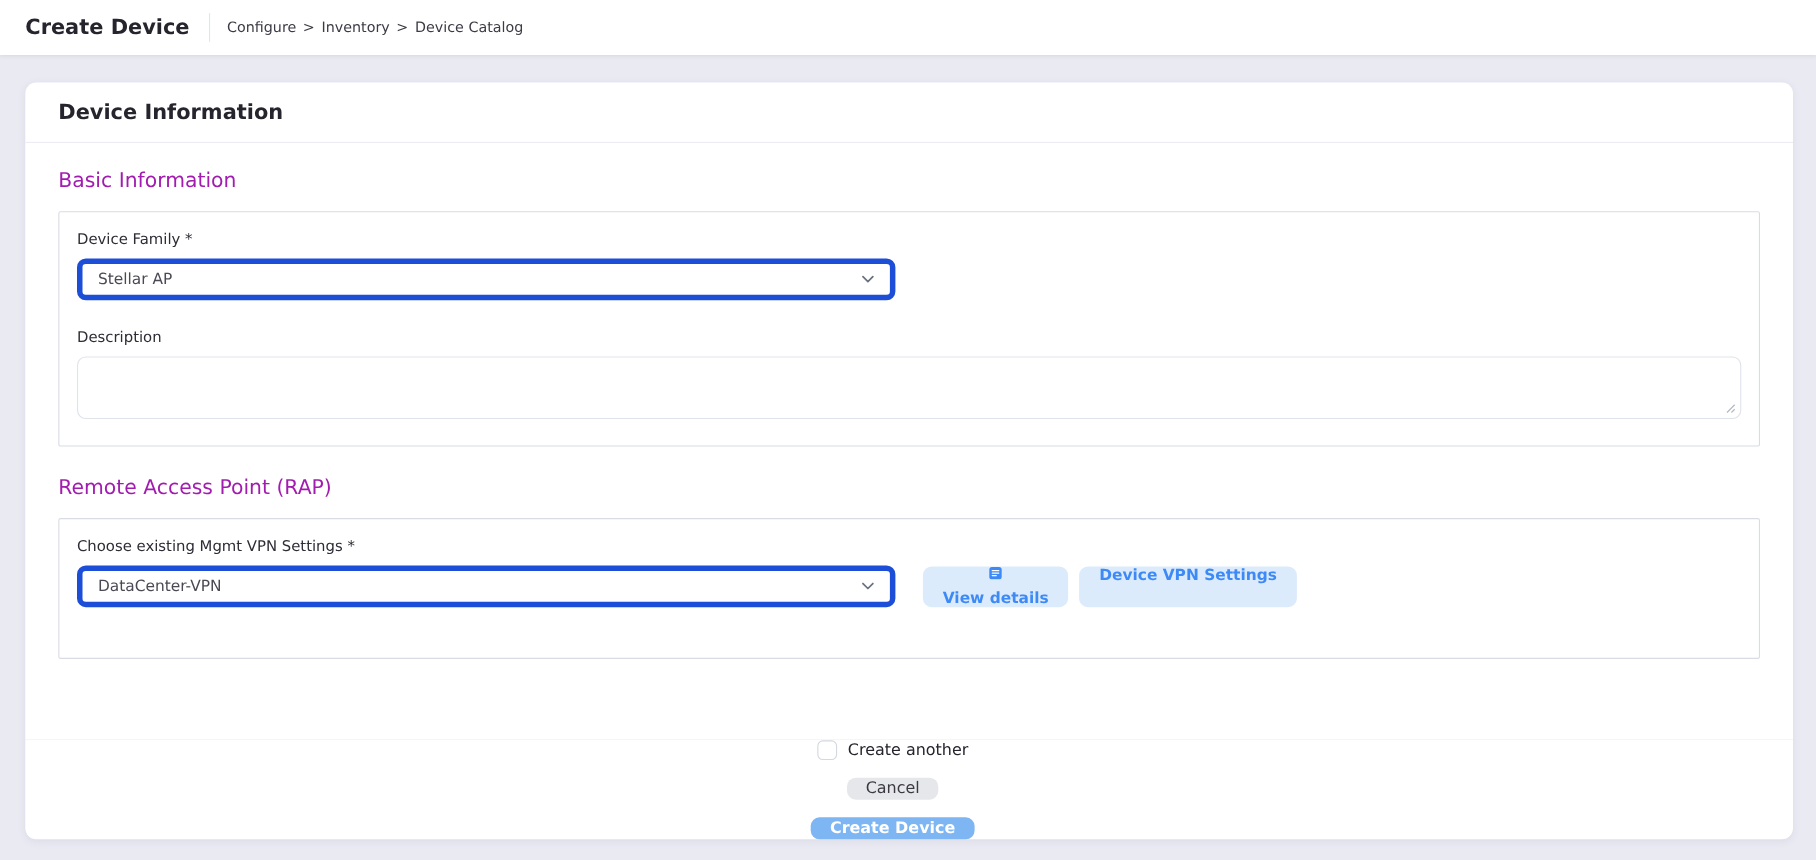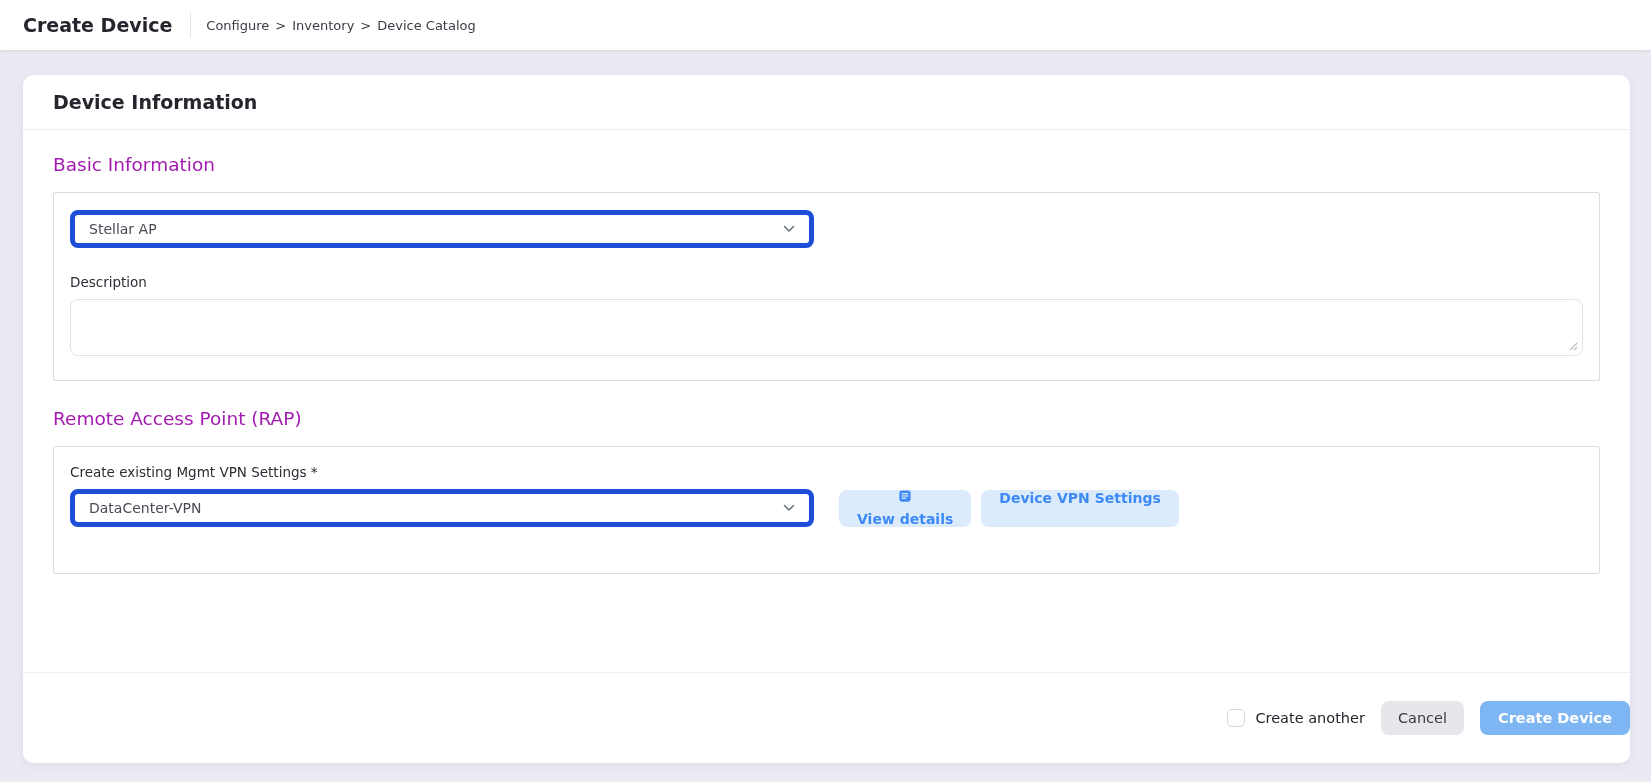--- a/index.html
+++ b/index.html
@@ -113,22 +113,23 @@
     display: flex; align-items: center; gap: 9px;
     cursor: pointer;
     flex-direction: column;
   }
 
   
   .card-footer {
     position: absolute; left: 0; right: 0; bottom: 0; height: 91px;
     border-top: 1px solid #eef0f4;
     display: flex; align-items: center; justify-content: flex-end;
-    gap: 16px;
+    padding-right: 30px; gap: 16px;
     border-radius: 0 0 10px 10px;
+    flex-direction: column;
   }
   .checkbox-row { display: flex; align-items: center; gap: 10px; }
   .checkbox {
     width: 18px; height: 18px;
     border: 1.5px solid #d4d8df; border-radius: 5px;
     background: #fff; cursor: pointer;
   }
   .checkbox-label { font-size: 14.5px; color: #26252e; cursor: pointer; }
   .btn {
     height: 34px; border: none; border-radius: 8px;
@@ -164,20 +165,21 @@
     </div>
 
     <div class="card-body">
 
       <div class="section-title basic">Basic Information</div>
 
       <div class="fieldset-box">
         <div class="field-grid">
 
           <div>
+            <label class="field-label">Device Family *</label>
             <div class="select-control">
               <span>Stellar AP</span>
               <svg class="chevron" width="12" height="8" viewBox="0 0 12 8">
                 <polyline points="1.5,1.5 6,6 10.5,1.5" fill="none" stroke="#6b7280" stroke-width="1.6" stroke-linecap="round" stroke-linejoin="round"></polyline>
               </svg>
             </div>
           </div>
 
 
         </div>
@@ -190,21 +192,21 @@
               <line x1="2" y1="9" x2="9" y2="2" stroke="#b4b9c2" stroke-width="1.1"></line>
               <line x1="6" y1="9" x2="9" y2="6" stroke="#b4b9c2" stroke-width="1.1"></line>
             </svg>
           </div>
         </div>
       </div>
 
       <div class="section-title rap">Remote Access Point (RAP)</div>
 
       <div class="fieldset-box rap-box">
-        <label class="field-label">Create existing Mgmt VPN Settings *</label>
+        <label class="field-label">Choose existing Mgmt VPN Settings *</label>
         <div class="rap-row">
           <div class="select-control">
             <span>DataCenter-VPN</span>
             <svg class="chevron" width="12" height="8" viewBox="0 0 12 8">
               <polyline points="1.5,1.5 6,6 10.5,1.5" fill="none" stroke="#6b7280" stroke-width="1.6" stroke-linecap="round" stroke-linejoin="round"></polyline>
             </svg>
           </div>
           <div class="rap-buttons">
             <button class="tint-button">
               <svg width="16" height="16" viewBox="0 0 16 16">

